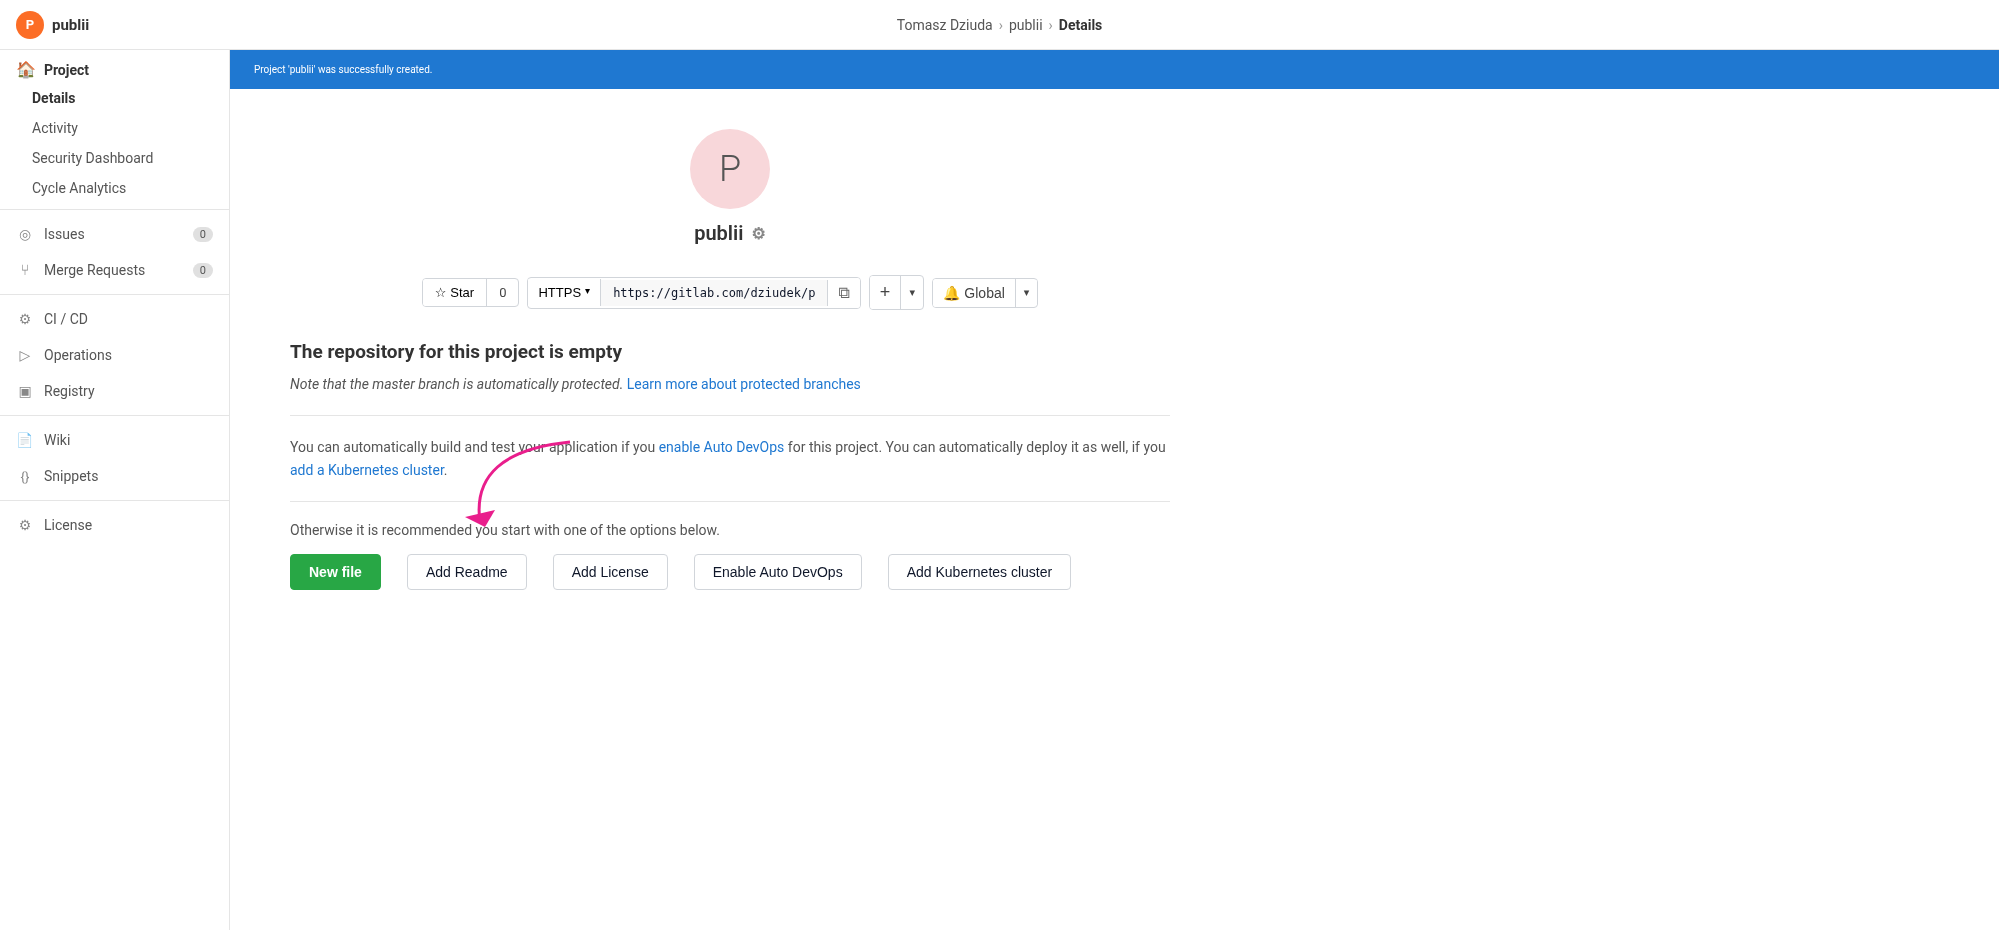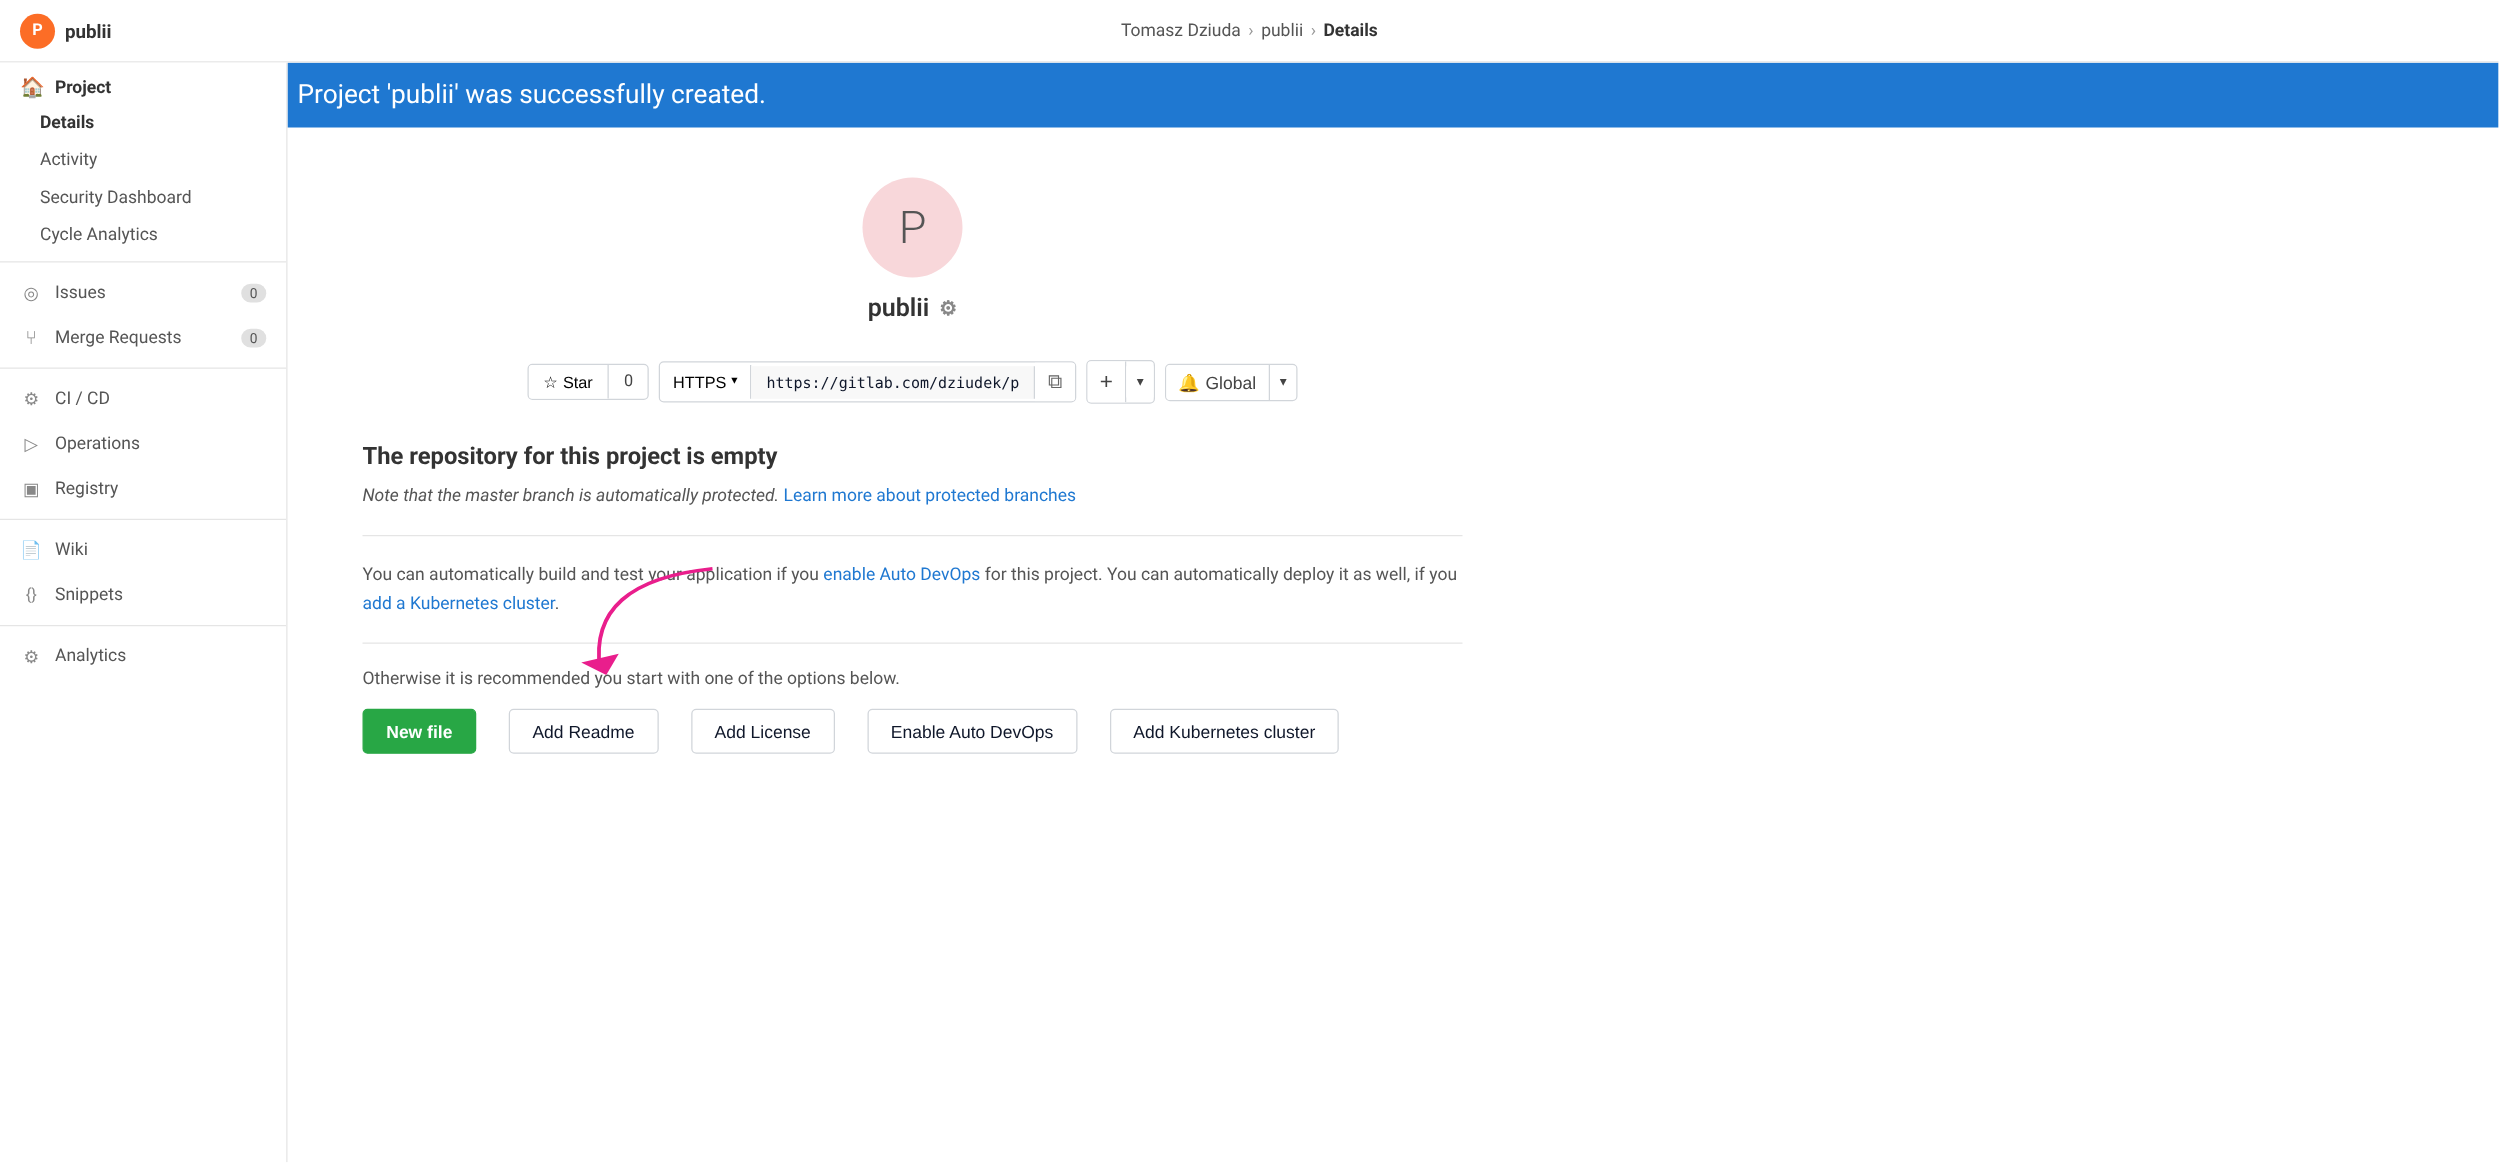--- a/index.html
+++ b/index.html
@@ -14,21 +14,21 @@
     .sidebar-item .badge { margin-left: auto; background: #e0e0e0; border-radius: 10px; font-size: 11px; padding: 1px 7px; color: #555; }
     .sidebar-item .icon { width: 18px; height: 18px; display: flex; align-items: center; justify-content: center; color: #888; flex-shrink: 0; }
     .sidebar-sub-item { display: flex; align-items: center; padding: 7px 16px 7px 32px; cursor: pointer; color: #555; font-size: 14px; }
     .sidebar-sub-item.active { font-weight: 700; color: #333; }
     .divider { height: 1px; background: #e5e5e5; margin: 6px 0; }
 
     
     .main { flex: 1; overflow-y: auto; }
 
     
-    .flash { background: #1f78d1; color: white; padding: 14px 8px; font-size: 21px; }
+    .flash { background: #1f78d1; color: white; padding: 14px 24px; font-size: 10px; }
 
     
     .content { padding: 40px 60px; max-width: 1000px; }
 
     
     .project-header { display: flex; flex-direction: column; align-items: center; margin-bottom: 30px; }
     .project-avatar { width: 80px; height: 80px; background: #f8d7da; border-radius: 50%; display: flex; align-items: center; justify-content: center; font-size: 36px; color: #555; font-weight: 300; margin-bottom: 12px; }
     .project-name { font-size: 20px; font-weight: 600; color: #333; display: flex; align-items: center; gap: 8px; }
     .project-name .settings-icon { color: #888; font-size: 16px; cursor: pointer; }
 
@@ -102,21 +102,21 @@
       <span class="icon">📄</span>
       <span>Wiki</span>
     </div>
     <div class="sidebar-item">
       <span class="icon" style="font-size:13px;">{}</span>
       <span>Snippets</span>
     </div>
     <div class="divider"></div>
     <div class="sidebar-item">
       <span class="icon">⚙</span>
-      <span>Analytics</span>
+      <span>License</span>
     </div>
   </div>
 
   <div class="main">
 
     <div class="flash">Project 'publii' was successfully created.</div>
 
     <div class="content">
 
       <div class="project-header">

